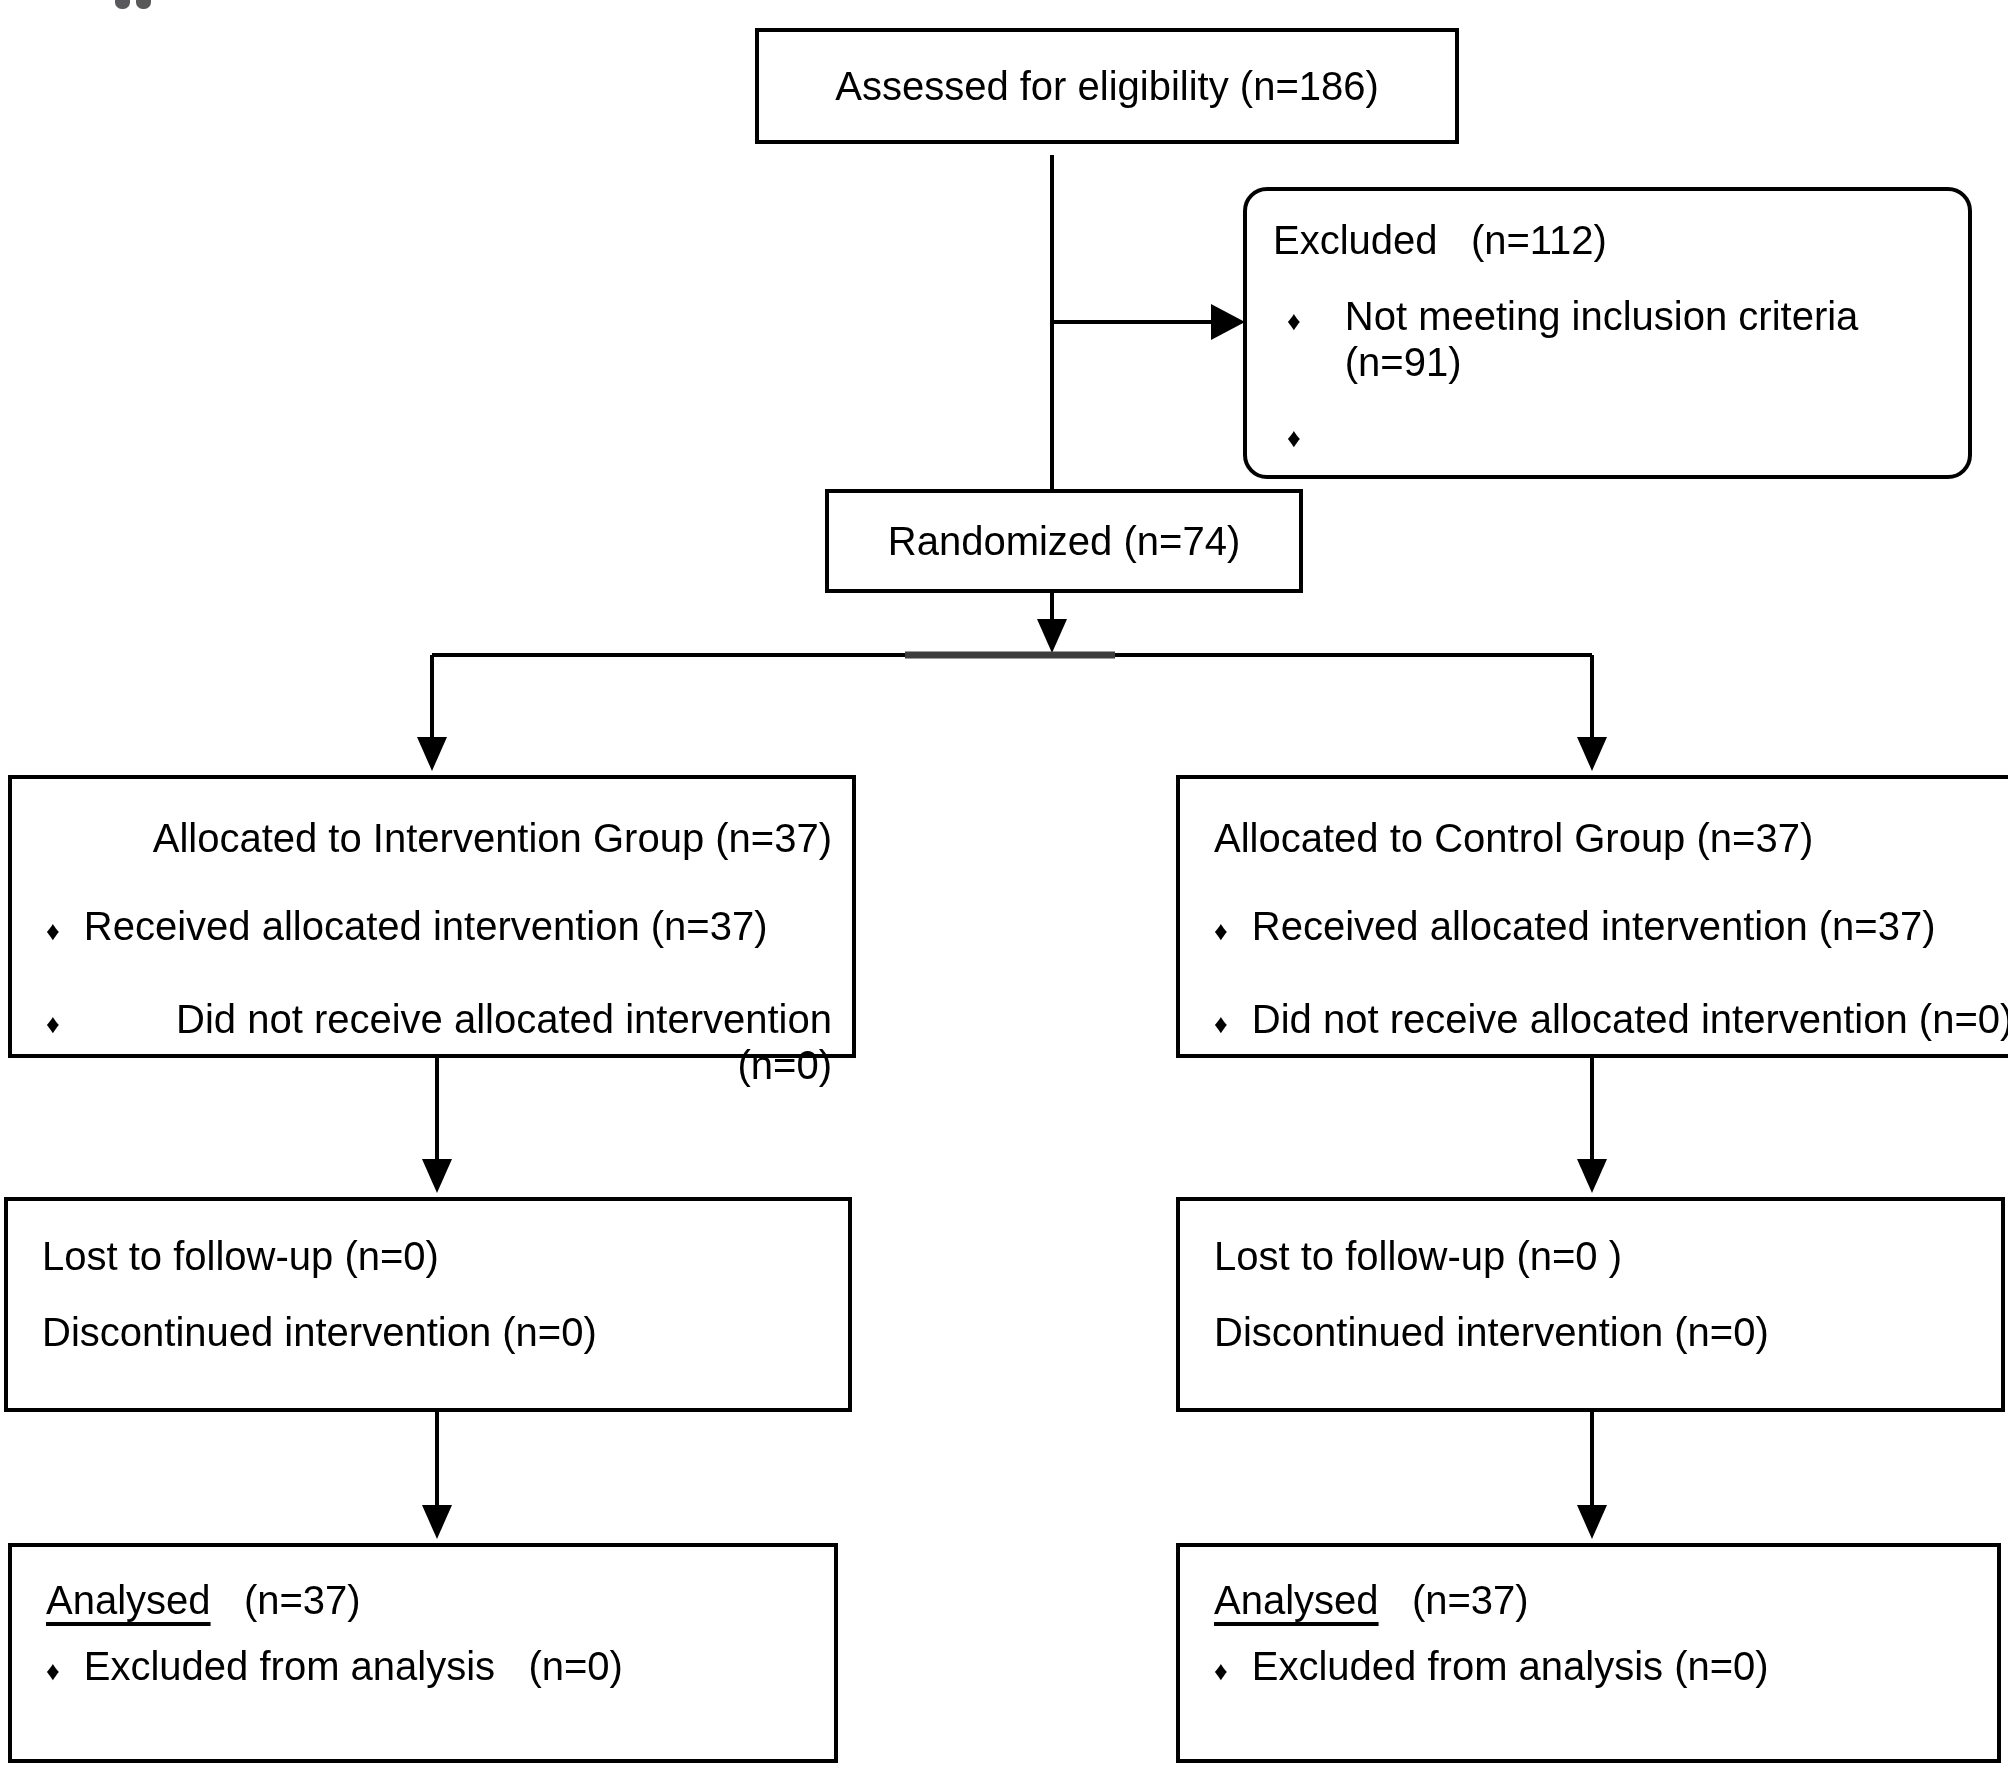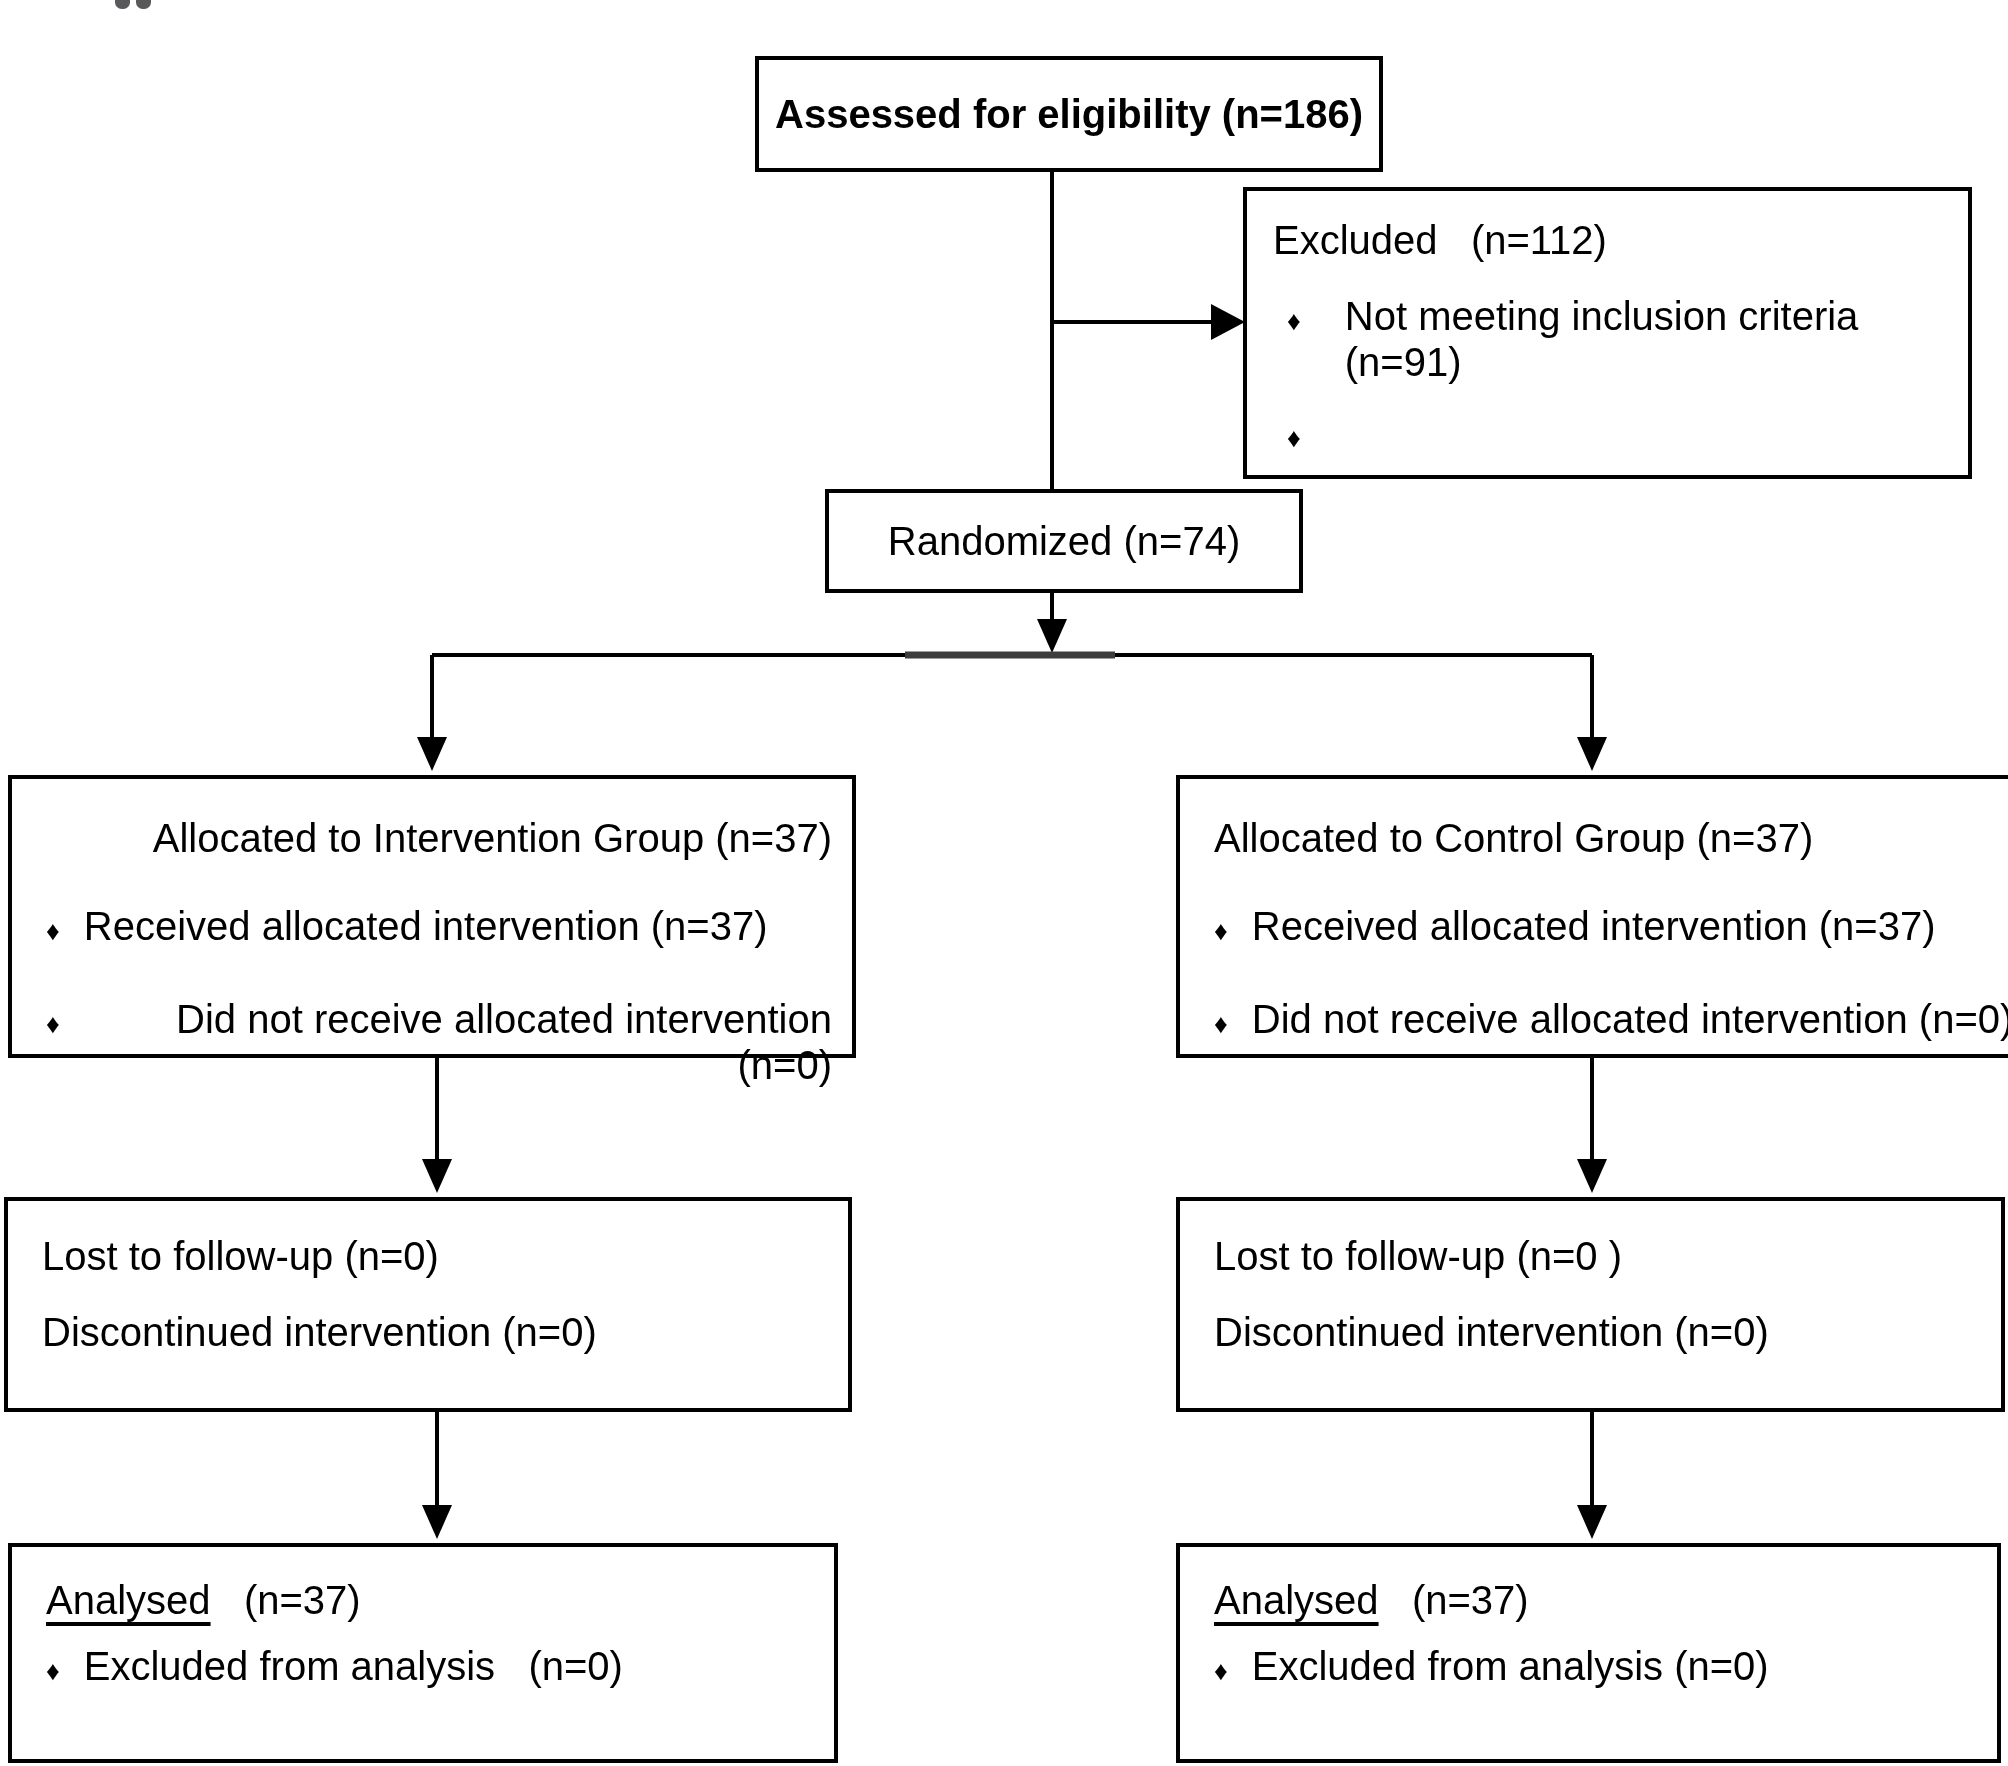--- a/index.html
+++ b/index.html
@@ -43,23 +43,23 @@
   .bullet-row {
     display: flex;
     align-items: baseline;
     gap: 24px;
   }
   .bullet-glyph {
     font-size: 27px;
     flex: 0 0 auto;
   }
   
-  #box-assessed   { left: 755px;  top: 56px;   width: 628px; height: 116px; font-weight: bold; }
+  #box-assessed   { left: 755px;  top: 28px;   width: 704px; height: 116px; }
   
-  #box-excluded   { left: 1243px; top: 187px;  width: 729px; height: 292px; padding: 26px 20px 0 26px; }
+  #box-excluded   { left: 1243px; top: 187px;  width: 729px; height: 292px; padding: 26px 20px 0 26px; border-radius: 24px; }
   #box-excluded .box-title { margin-bottom: 0; }
   #box-excluded .bullet-row { margin-top: 30px; padding-left: 14px; gap: 44px; }
   
   #box-randomized { left: 825px;  top: 489px;  width: 478px; height: 104px; }
   
   #box-alloc-int  { left: 8px;    top: 775px;  width: 848px; height: 283px; padding-top: 36px; text-align: right; }
   #box-alloc-ctl  { left: 1176px; top: 775px;  width: 934px; height: 283px; padding-top: 36px; }
   .alloc .bullet-row { margin-top: 42px; }
   
   #box-fup-int    { left: 4px;    top: 1197px; width: 848px; height: 215px; padding-top: 32px; }

